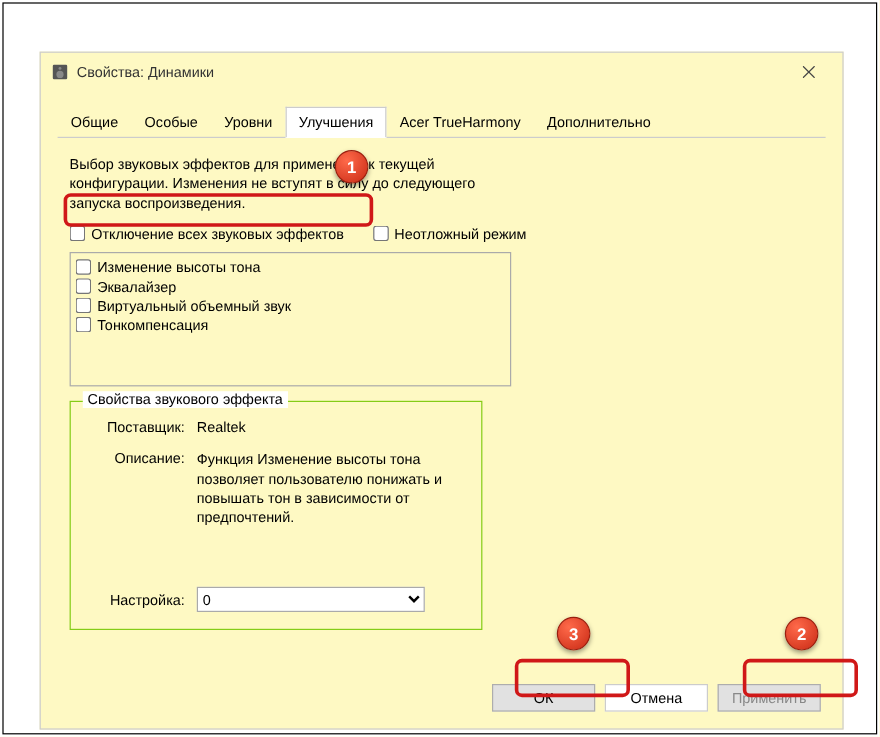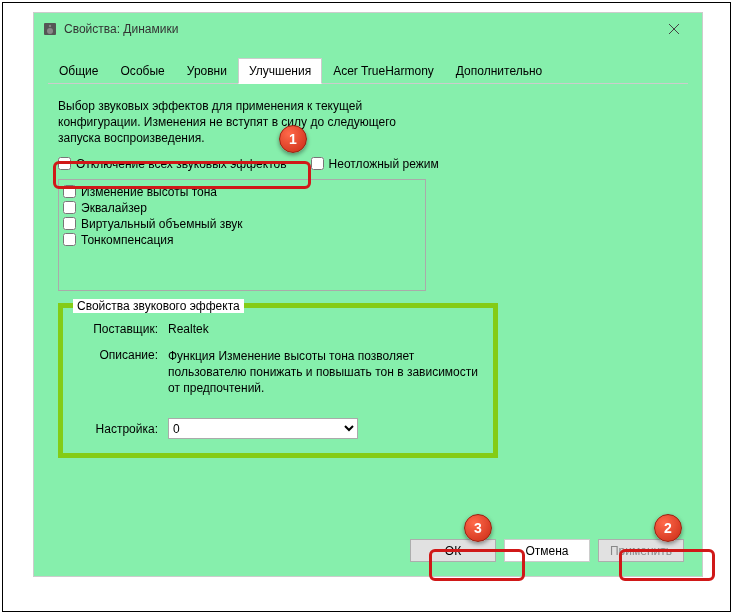--- a/index.html
+++ b/index.html
@@ -1,43 +1,43 @@
 <!DOCTYPE html>
 <html><head>
 <meta charset="utf-8">
 <style>
 * { box-sizing: border-box; font-family: 'Segoe UI', Tahoma, sans-serif; font-size: 12px; }
 body { margin: 0; background: #fff; width: 733px; height: 614px; position: relative; }
 .outer { position: absolute; left: 2px; top: 2px; width: 729px; height: 610px; border: 1px solid #000; background: #fff; }
-.dialog { position: absolute; left: 30px; top: 9px; width: 670px; height: 565px; border: 1px solid #ccc; background: #86efac; }
+.dialog { position: absolute; left: 30px; top: 40px; width: 670px; height: 565px; border: 1px solid #ccc; background: #fef9c3; }
 .titlebar { height: 32px; display: flex; align-items: center; padding: 0 8px; }
 .title-icon { width: 16px; height: 16px; margin-right: 6px; display: inline-block; }
 .title-icon svg { width: 16px; height: 16px; }
 .title-text { flex: 1; color: #333; }
 .close-btn { width: 40px; height: 28px; display: flex; align-items: center; justify-content: center; color: #555; cursor: pointer; }
 .content { padding: 12px 14px; }
 .tabs { display: flex; border-bottom: 1px solid #ccc; position: relative; }
 .tab { padding: 5px 10px; border: 1px solid transparent; border-bottom: none; cursor: pointer; position: relative; top: 1px; }
 .tab.active { border-color: #ccc; background: #fff; border-bottom: 1px solid #fff; }
 .tab-body { padding: 14px 10px 6px 10px; }
 .desc { line-height: 1.35; margin-bottom: 6px; width: 360px; }
 .check-row { display: flex; gap: 24px; margin: 10px 0 8px 0; }
 .chk { display: flex; align-items: center; gap: 5px; }
 .chk input { width: 13px; height: 13px; margin: 0; }
 .listbox { width: 368px; height: 112px; border: 1px solid #aaa; padding: 4px 2px; overflow-y: scroll; position: relative; }
 .list-item { display: flex; align-items: center; gap: 5px; padding: 1px 2px; }
 .list-item input { width: 13px; height: 13px; margin: 0; }
-.fieldset { width: 440px; border: 5px solid #84cc16; padding: 6px 10px 14px 10px; margin-top: 12px; }
+.fieldset { width: 344px; border: 1px solid #84cc16; padding: 6px 10px 14px 10px; margin-top: 12px; }
 .fieldset-legend { position: relative; top: -15px; background: #fff; padding: 0 4px; display: inline-block; }
 .fieldset-inner { margin-top: -10px; }
 .prop-row { display: flex; margin: 4px 0; }
 .prop-label { width: 95px; text-align: right; padding-right: 10px; }
 .prop-val { flex: 1; }
 .prop-desc { line-height: 1.35; }
-.setting-row { display: flex; align-items: center; margin-top: 22px; }
+.setting-row { display: flex; align-items: center; margin-top: 50px; }
 .setting-row select { width: 190px; height: 21px; border: 1px solid #aaa; background: #fff; }
 .buttons { position: absolute; right: 18px; bottom: 14px; display: flex; gap: 8px; align-items: flex-end; }
 .btn { width: 86px; height: 23px; border: 1px solid #adadad; background: #e1e1e1; cursor: pointer; }
 .btn:disabled { color: #888; }
 
 
 .callout-box { position: absolute; border: 3px solid #d01818; border-radius: 6px; pointer-events: none; }
 .badge { position: absolute; width: 28px; height: 28px; border-radius: 50%; background: radial-gradient(circle at 35% 30%, #ff6a4a, #c92a15); color: #fff; font-weight: bold; font-size: 14px; display: flex; align-items: center; justify-content: center; box-shadow: 0 2px 4px rgba(0,0,0,0.4); border: 1px solid #991e0f; pointer-events: none; }
 </style>
 </head>

